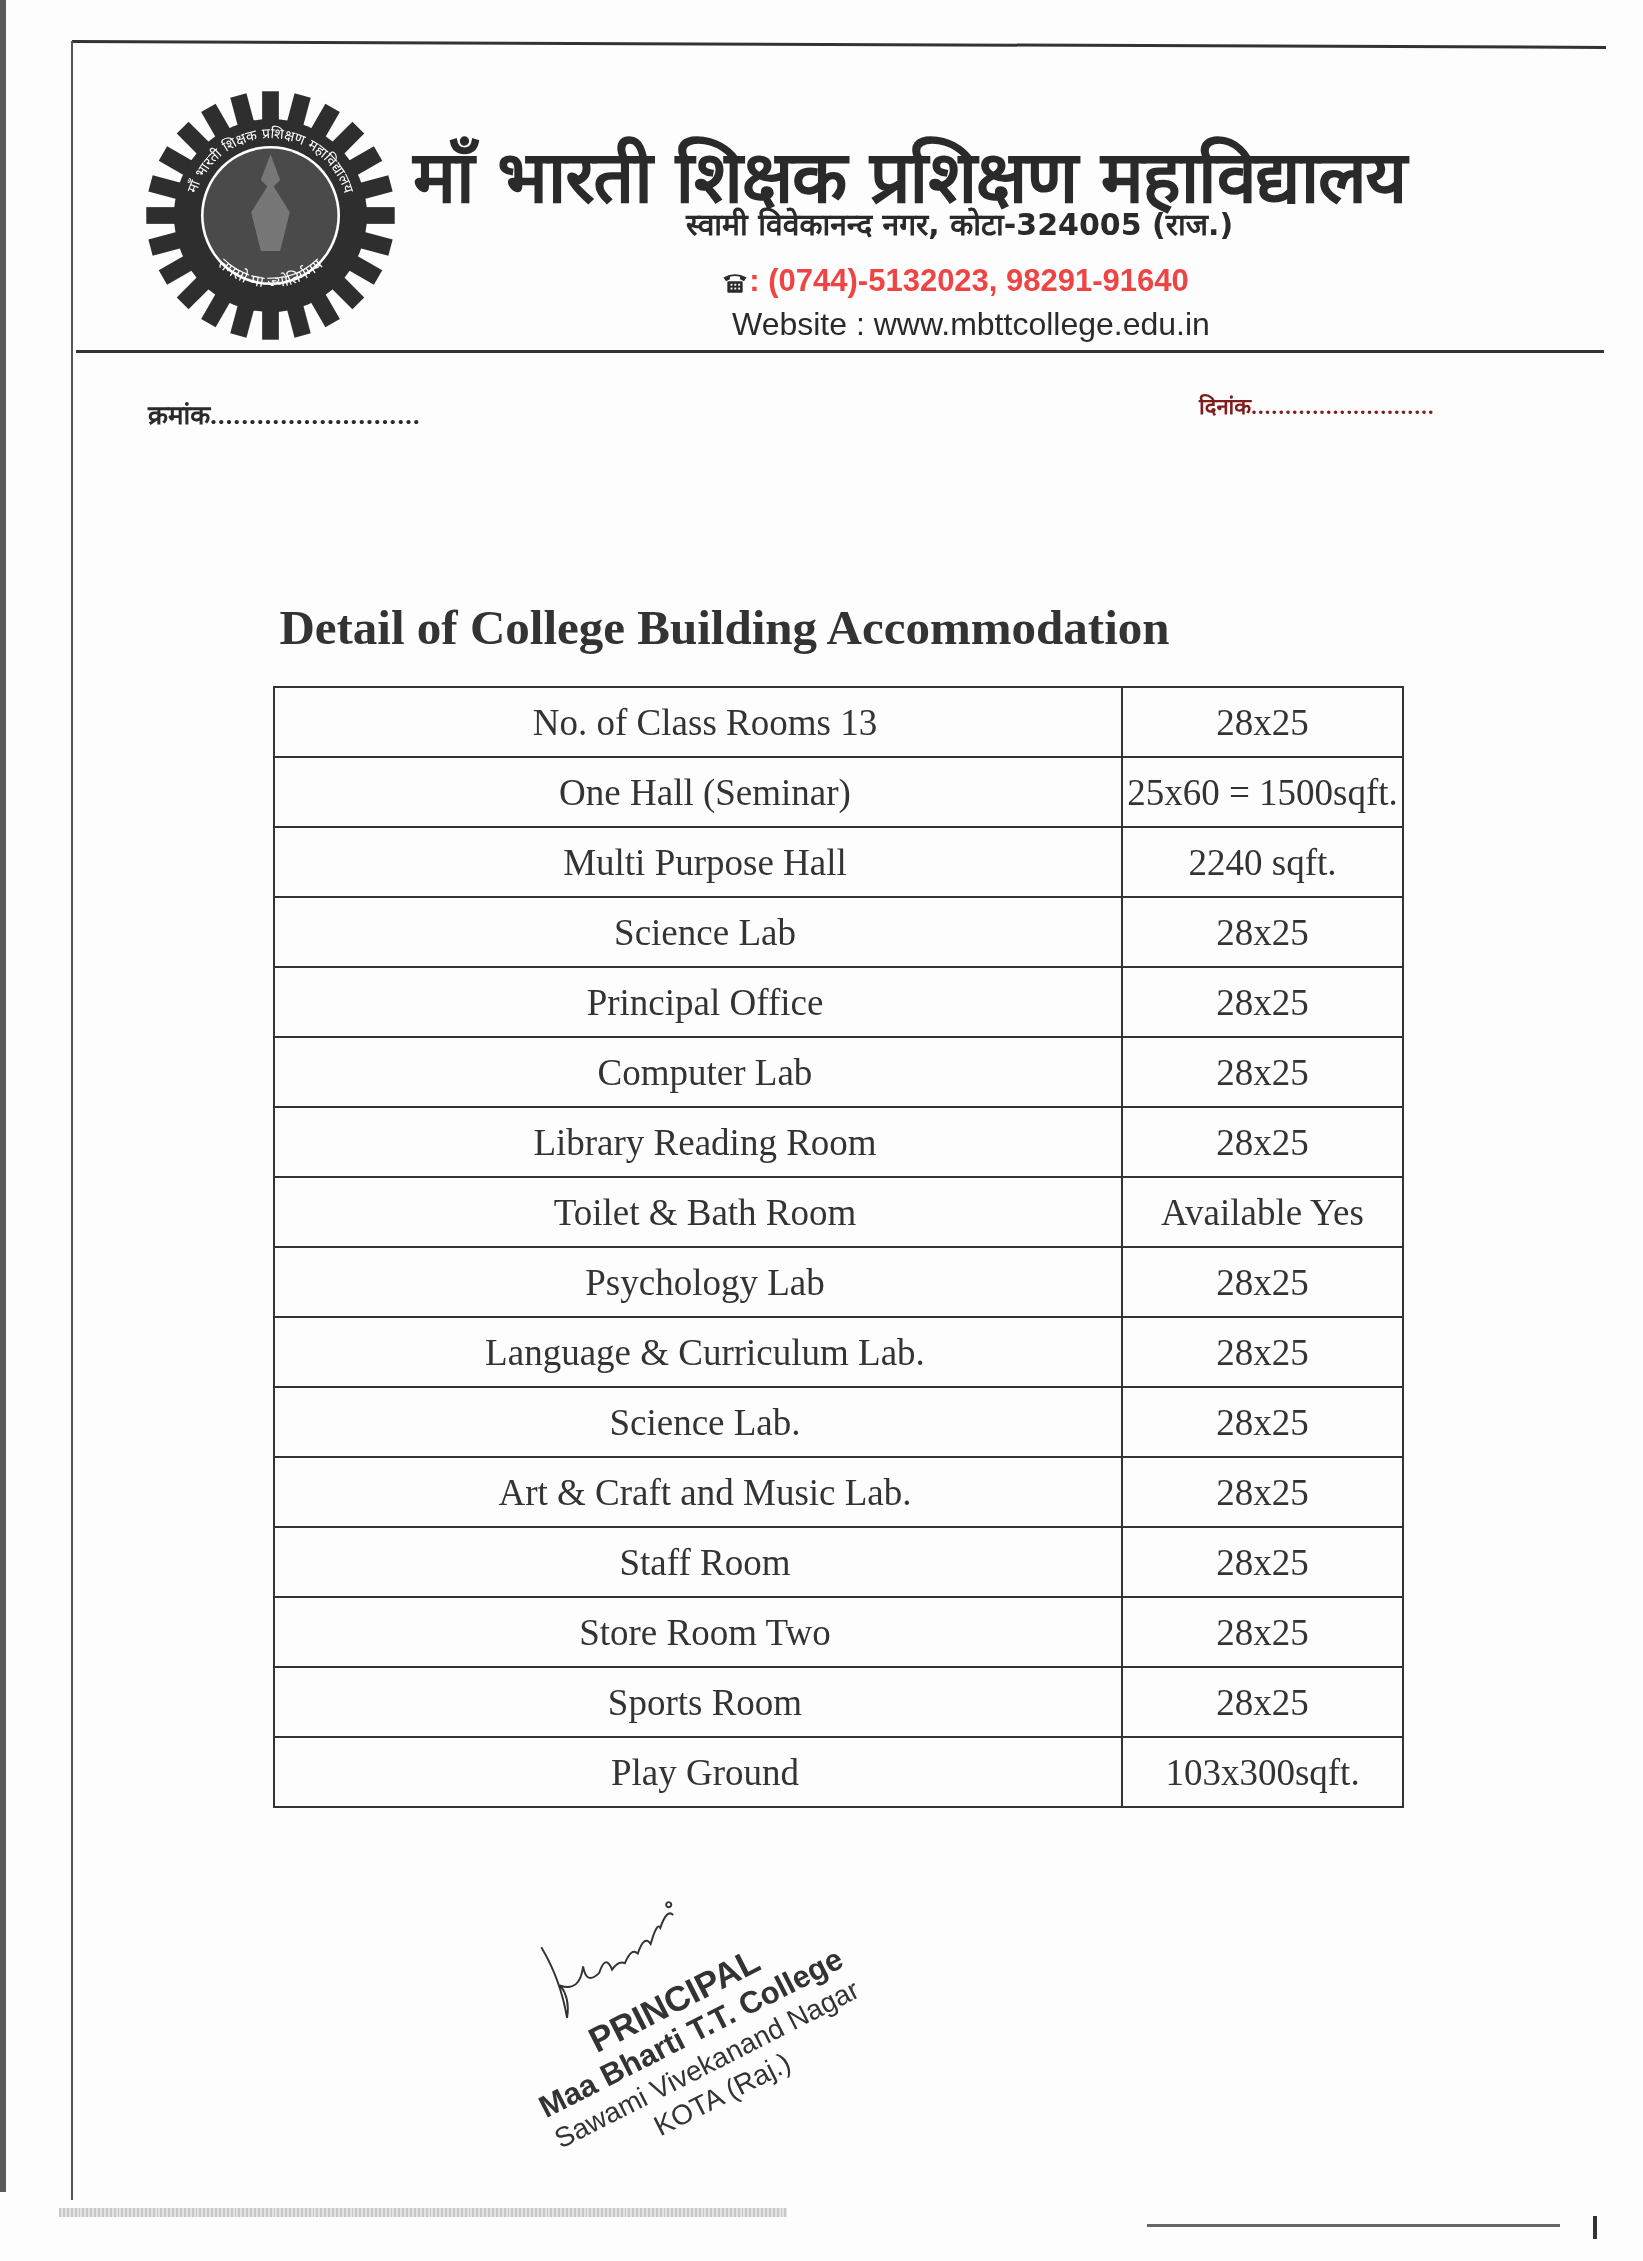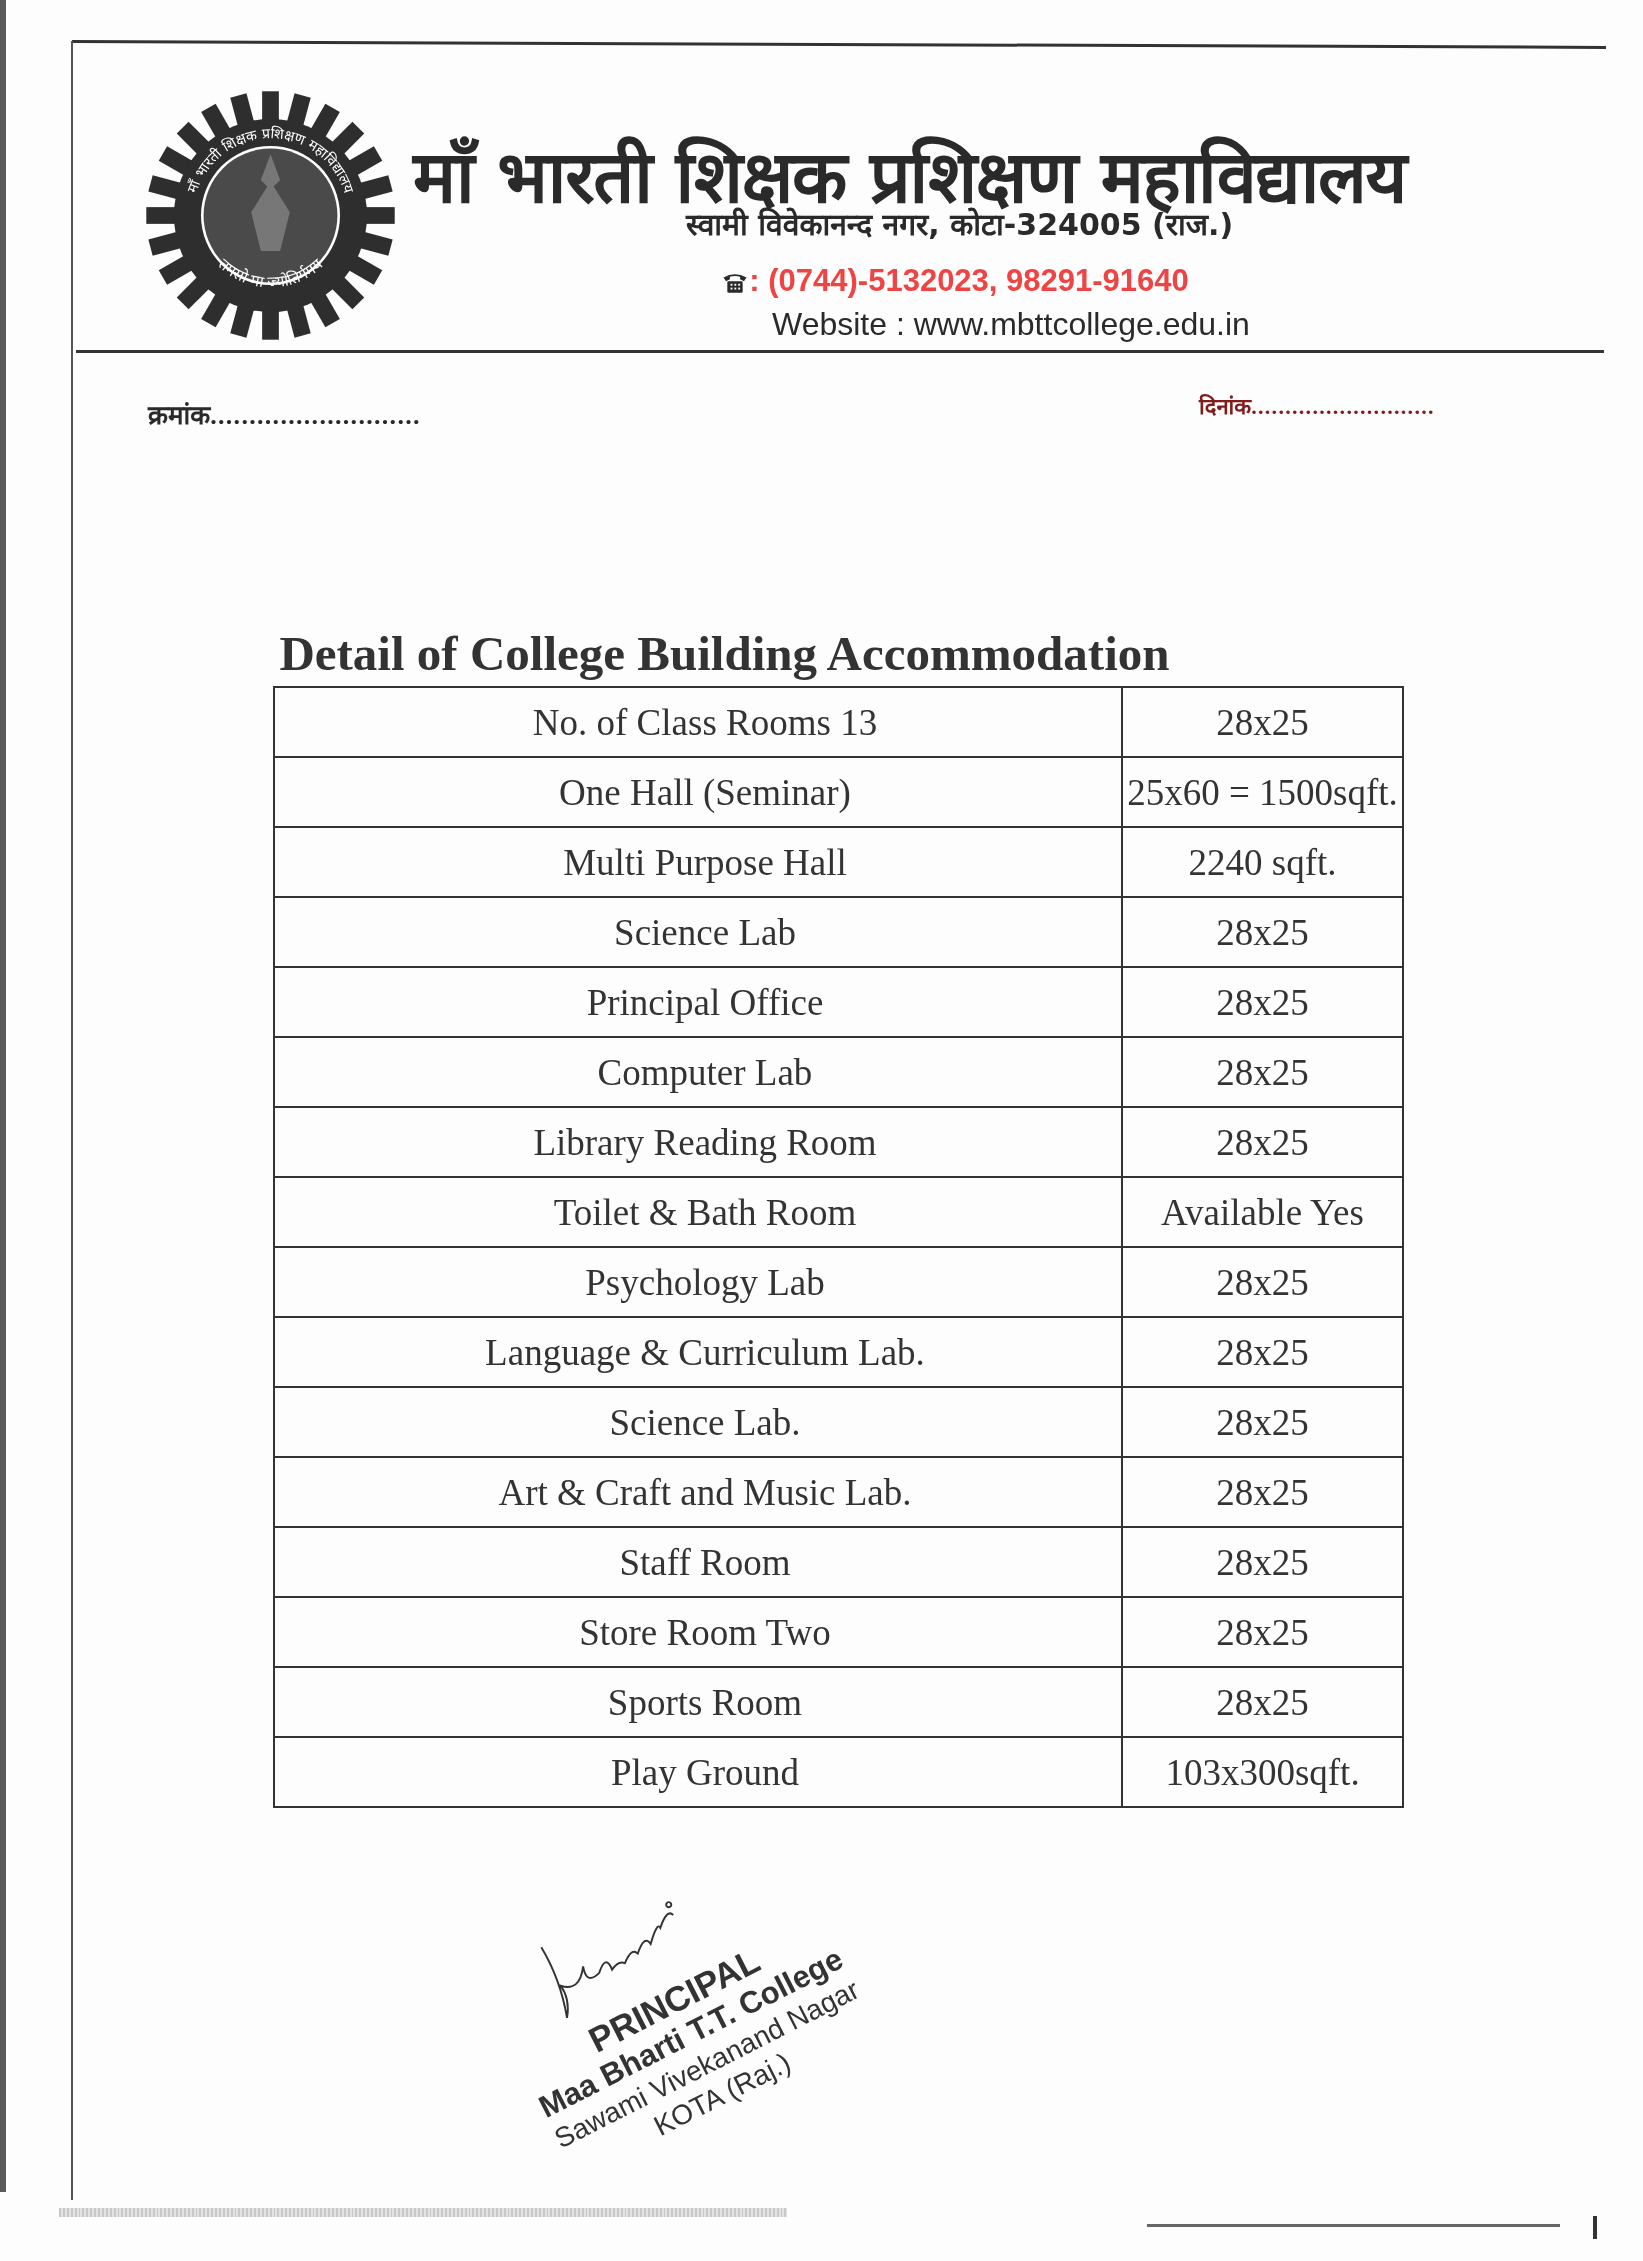--- a/index.html
+++ b/index.html
@@ -24,30 +24,30 @@
     position:absolute; left:413px; top:132px; width:1186px; height:90px;
     font-family:"DejaVu Sans", sans-serif; font-weight:bold; font-size:72px; line-height:90px;
     color:#2a2a2a; white-space:nowrap; letter-spacing:-1.3px; text-align:left;
   }
   .address { position:absolute; left:686px; top:205px; width:645px; text-align:left;
     font-family:"DejaVu Sans", sans-serif; font-weight:bold; font-size:30px; line-height:39px; color:#2a2a2a; white-space:nowrap; }
   .phone { position:absolute; left:722px; top:261px; white-space:nowrap;
     font-family:"Liberation Sans", sans-serif; font-weight:bold; font-size:31px; line-height:39px; color:#ef4444; }
   .phone .ph-icon { display:inline-block; width:26px; height:23px; vertical-align:-2.6px; margin-right:1.3px; }
   .website { position:absolute; left:732px; top:304px; white-space:nowrap;
-    font-family:"Liberation Sans", sans-serif; font-size:32px; line-height:40px; color:#2a2a2a;margin-left:40px; }
+    font-family:"Liberation Sans", sans-serif; font-size:32px; line-height:40px; color:#2a2a2a; }
   .header-rule { position:absolute; left:76px; top:350px; width:1528px; height:3.2px; background:#333; }
 
   .ref-field { position:absolute; left:148px; top:396px; font-family:"DejaVu Sans", sans-serif;
     font-weight:bold; font-size:26px; color:#2a2a2a; white-space:nowrap; }
   .date-field { position:absolute; left:1199px; top:390px; font-family:"DejaVu Sans", sans-serif;
     font-weight:bold; font-size:22px; color:#7f1d1d; white-space:nowrap; }
   .dots { font-family:"Liberation Serif", serif; font-weight:bold; letter-spacing:1.3px; }
 
-  .doc-title { position:absolute; left:0; width:1423px; top:625px; text-align:center;
+  .doc-title { position:absolute; left:0; width:1423px; top:599px; text-align:center;
     font-family:"Liberation Serif", serif; font-weight:bold; font-size:49px; line-height:58px; color:#333; padding-left:26px; box-sizing:border-box; }
 
   table.acc { position:absolute; left:273px; top:686px; width:1131px; border-collapse:collapse; }
   table.acc td { border:2.6px solid #333; height:68px; padding:0; font-size:37px; color:#333; vertical-align:middle; }
   table.acc td.label { width:832px; padding-left:14px; text-align:center; }
   table.acc td.value { text-align:center;margin-left:21px; }
 
   .signature { position:absolute; left:522px; top:1889px; width:193px; height:142px; }
   .stamp { position:absolute; left:490px; top:1972px; width:438px; height:193px;
     transform:rotate(-27deg); transform-origin:center; font-family:"Liberation Sans", sans-serif; color:#333; text-align:center; }

